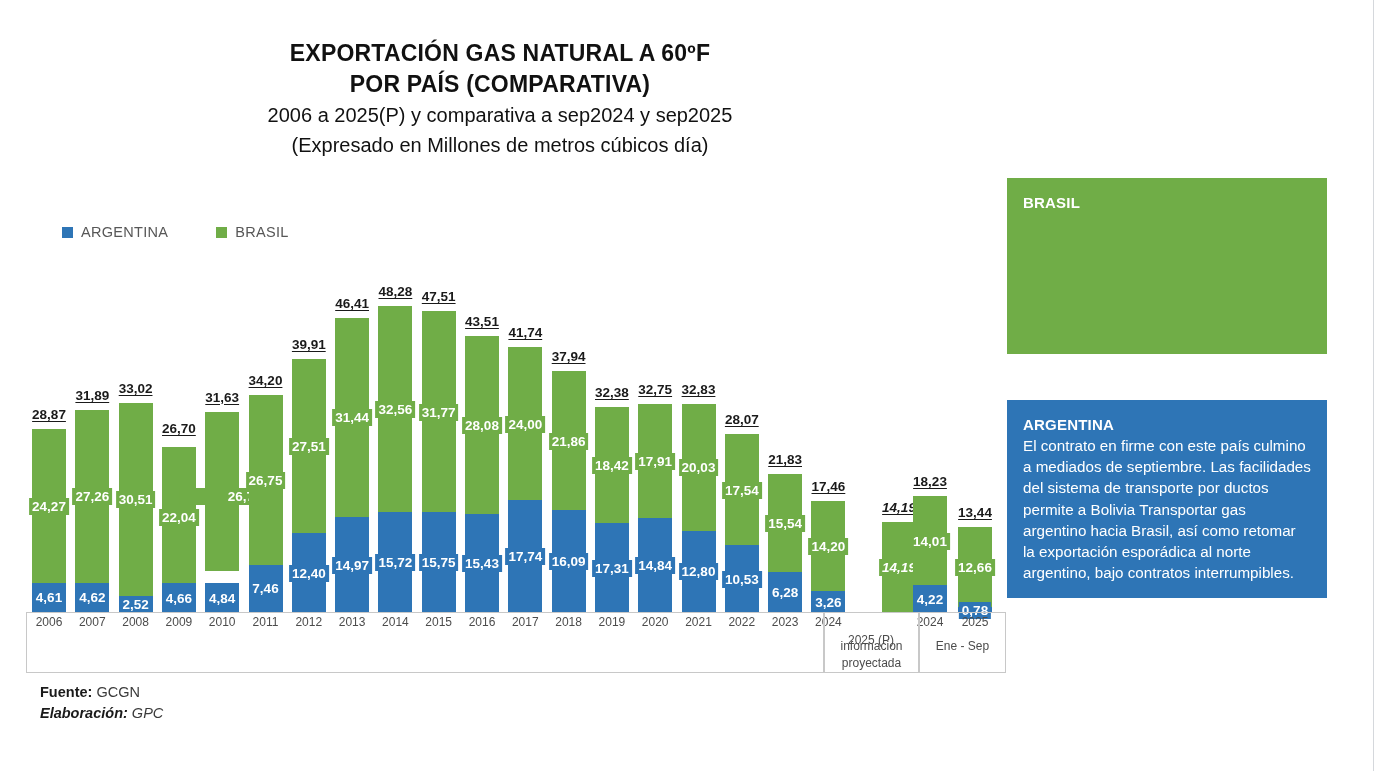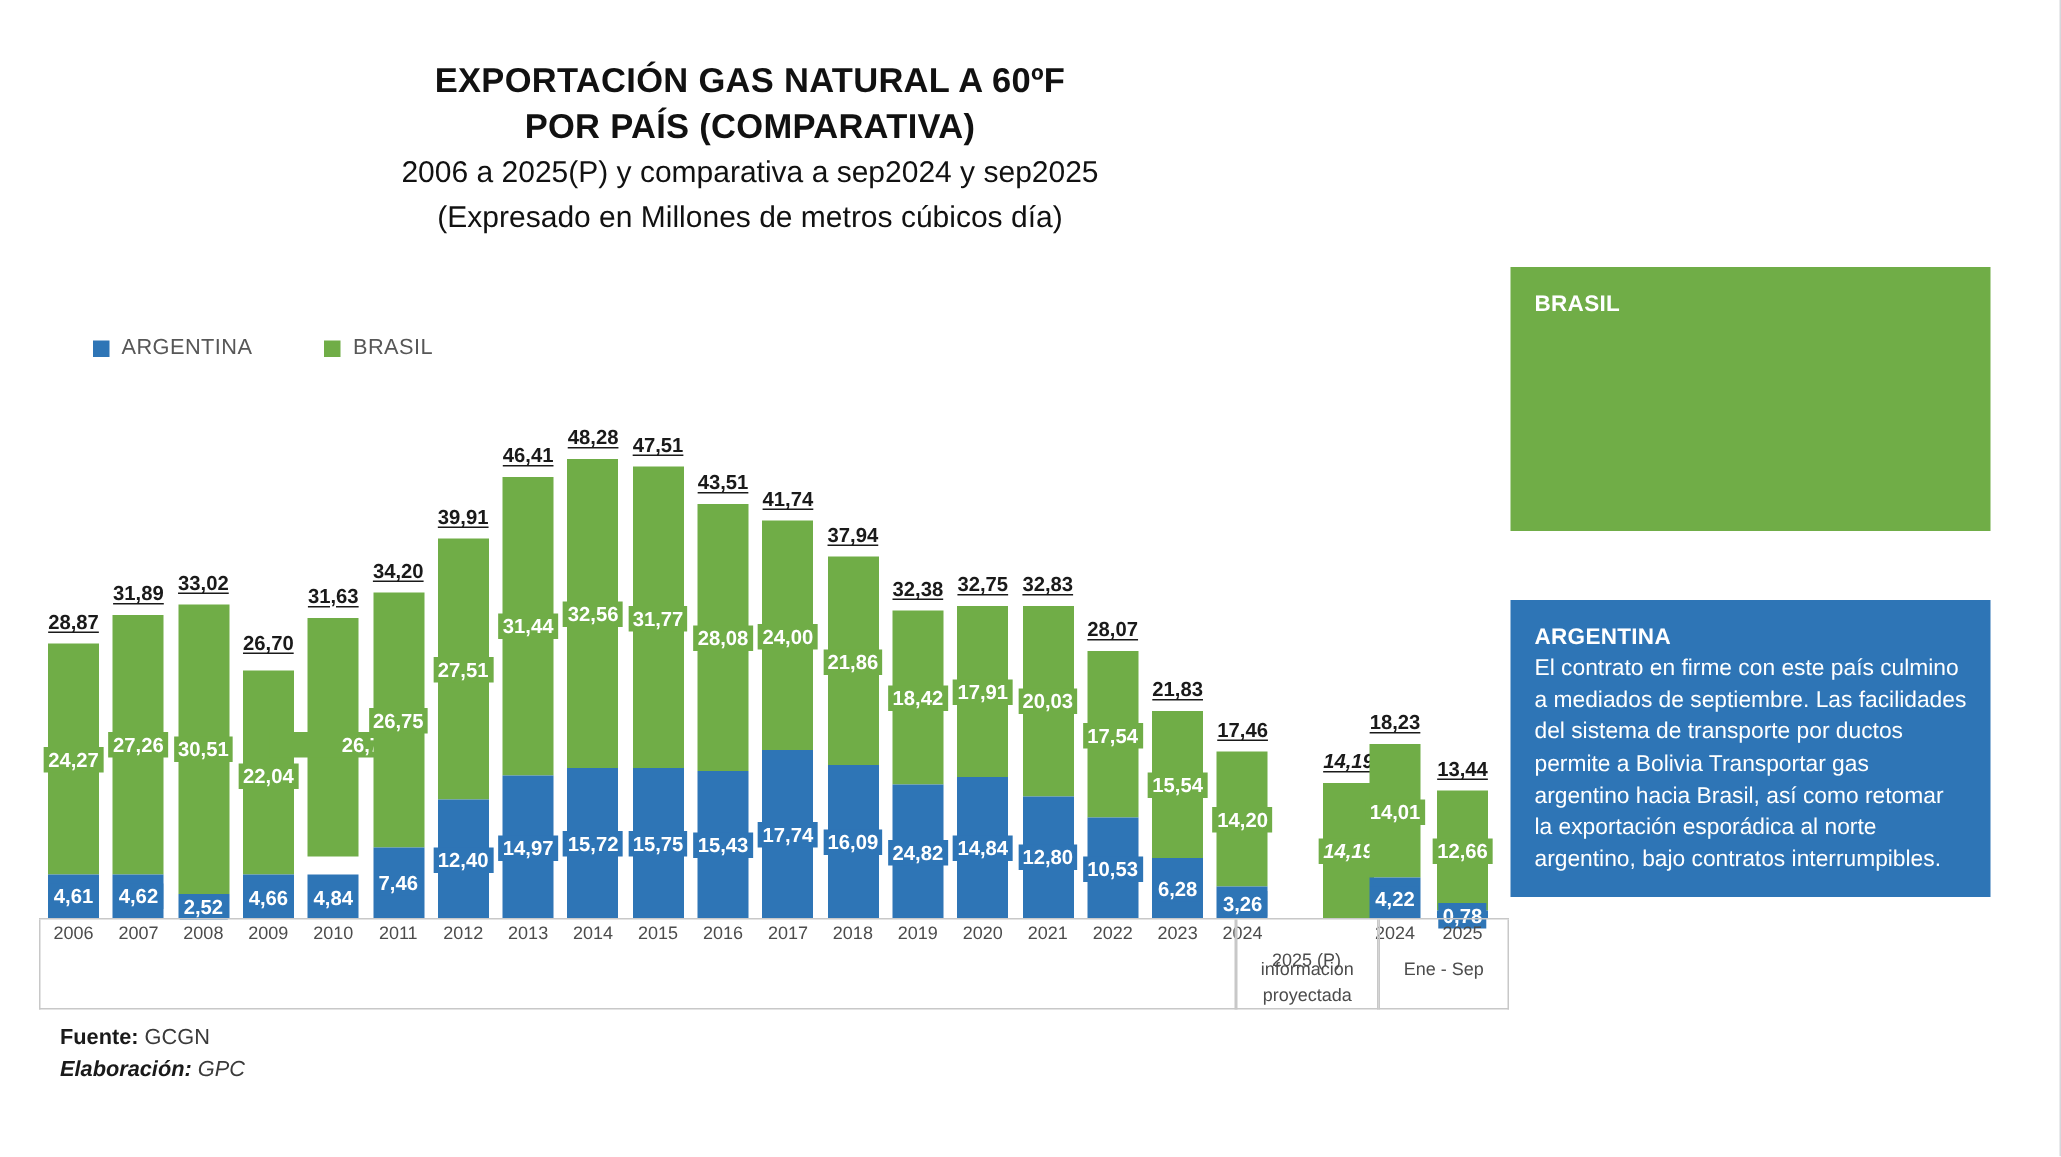--- a/index.html
+++ b/index.html
@@ -248,21 +248,21 @@
         <div class="seg seg-blue" style="height: 101.979px;">
           <span class="seg-label" style="top: 42.9894px;">16,09</span>
         </div>
       </div>
       <div class="bar-col" style="left: 568.9px; width: 34px; height: 205.289px;">
         <div class="total-label" style="bottom: 211.289px;">32,38</div>
         <div class="seg seg-green" style="height: 116.746px;">
           <span class="seg-label" style="top: 50.3732px;">18,42</span>
         </div>
         <div class="seg seg-blue" style="height: 88.5423px;">
-          <span class="seg-label" style="top: 36.2711px;">24,82</span>
+          <span class="seg-label" style="top: 36.2711px;">17,31</span>
         </div>
       </div>
       <div class="bar-col" style="left: 612.2px; width: 34px; height: 207.57px;">
         <div class="total-label" style="bottom: 213.57px;">32,75</div>
         <div class="seg seg-green" style="height: 113.514px;">
           <span class="seg-label" style="top: 48.757px;">17,91</span>
         </div>
         <div class="seg seg-blue" style="height: 94.0563px;">
           <span class="seg-label" style="top: 39.0282px;">14,84</span>
         </div>

